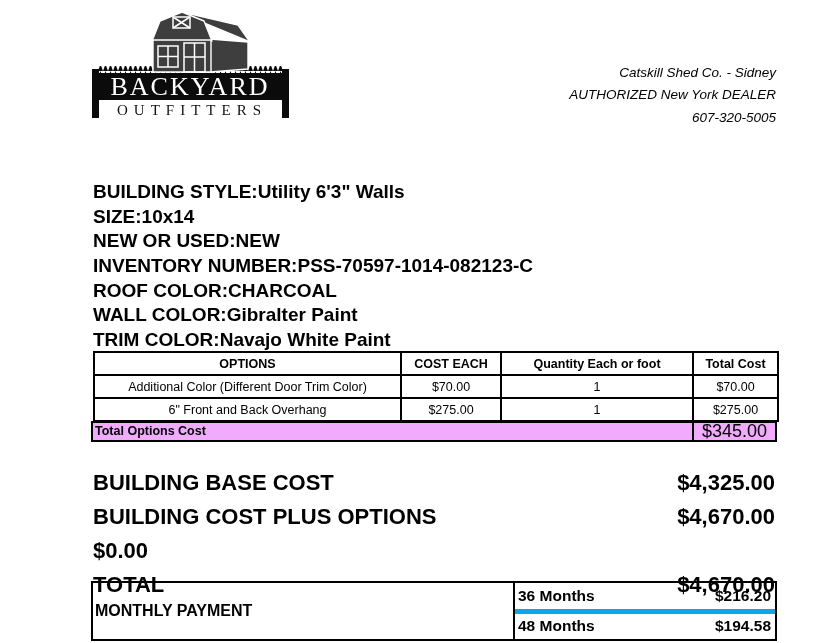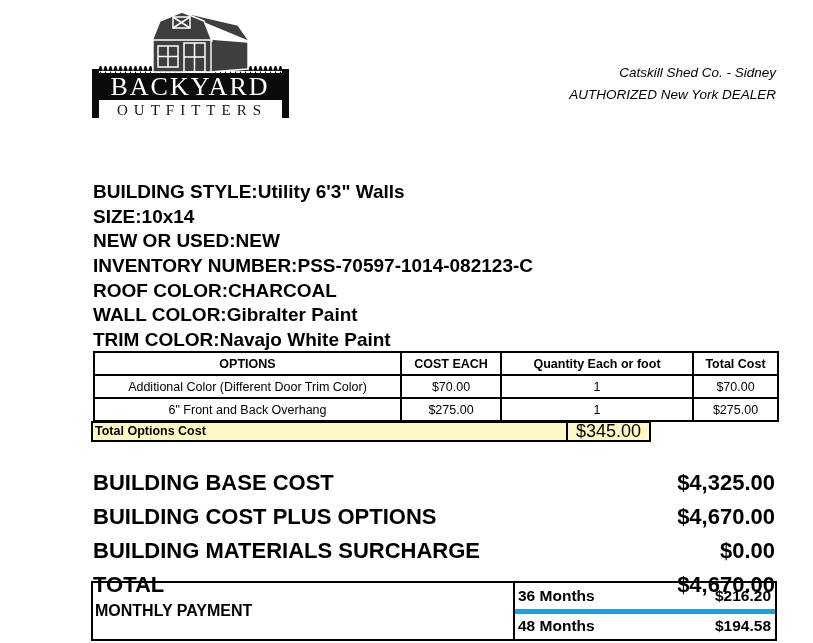--- a/index.html
+++ b/index.html
@@ -37,22 +37,22 @@
     border-collapse: collapse; table-layout: fixed;
   }
   table.options th, table.options td {
     border: 2px solid #000; text-align: center; vertical-align: middle;
     font-size: 12.5px; height: 23px; padding: 0 2px; overflow: hidden; white-space: nowrap; margin-left: 44px;
   }
   table.options th { font-weight: bold; }
   table.options td { font-weight: normal; }
   
   .total-options {
-    position: absolute; left: 91px; top: 421px; width: 560px; height: 21px;
-    border: 2px solid #000; display: flex; background: #fef9c3;
+    position: absolute; left: 91px; top: 421px; width: 686px; height: 21px;
+    border: 2px solid #000; display: flex; background: #f0abfc;
   }
   .total-options .t-label {
     flex: 1; font-weight: bold; font-size: 12.5px;
     line-height: 17px; padding-left: 2px; text-align: left;
   }
   .total-options .t-value {
     width: 83px; border-left: 2px solid #000;
     font-size: 18px; line-height: 17px; text-align: center;
   }
   
@@ -108,20 +108,21 @@
         <path d="M80,38 V59 M70,48.5 H90"></path>
         <rect x="96" y="35" width="21" height="29"></rect>
         <path d="M106.5,35 V64 M96,49 H117"></path>
       </g>
     </svg>
   </div>
 
   <div class="dealer">
     <div>Catskill Shed Co. - Sidney</div>
     <div>AUTHORIZED New York DEALER</div>
+    <div>607-320-5005</div>
   </div>
 
   <div class="details">
     <div class="drow">
       <span>BUILDING STYLE:</span>
       <span>Utility 6'3" Walls</span>
     </div>
     <div class="drow">
       <span>SIZE:</span>
       <span>10x14</span>
@@ -185,21 +186,20 @@
   <div class="summary">
     <div class="srow">
       <span>BUILDING BASE COST</span>
       <span>$4,325.00</span>
     </div>
     <div class="srow">
       <span>BUILDING COST PLUS OPTIONS</span>
       <span>$4,670.00</span>
     </div>
     <div class="srow">
-      <span>BUILDING MATERIALS SURCHARGE</span>
       <span>$0.00</span>
     </div>
     <div class="srow">
       <span>TOTAL</span>
       <span>$4,670.00</span>
     </div>
   </div>
 
   <div class="monthly">
     <div class="m-left">MONTHLY PAYMENT</div>

